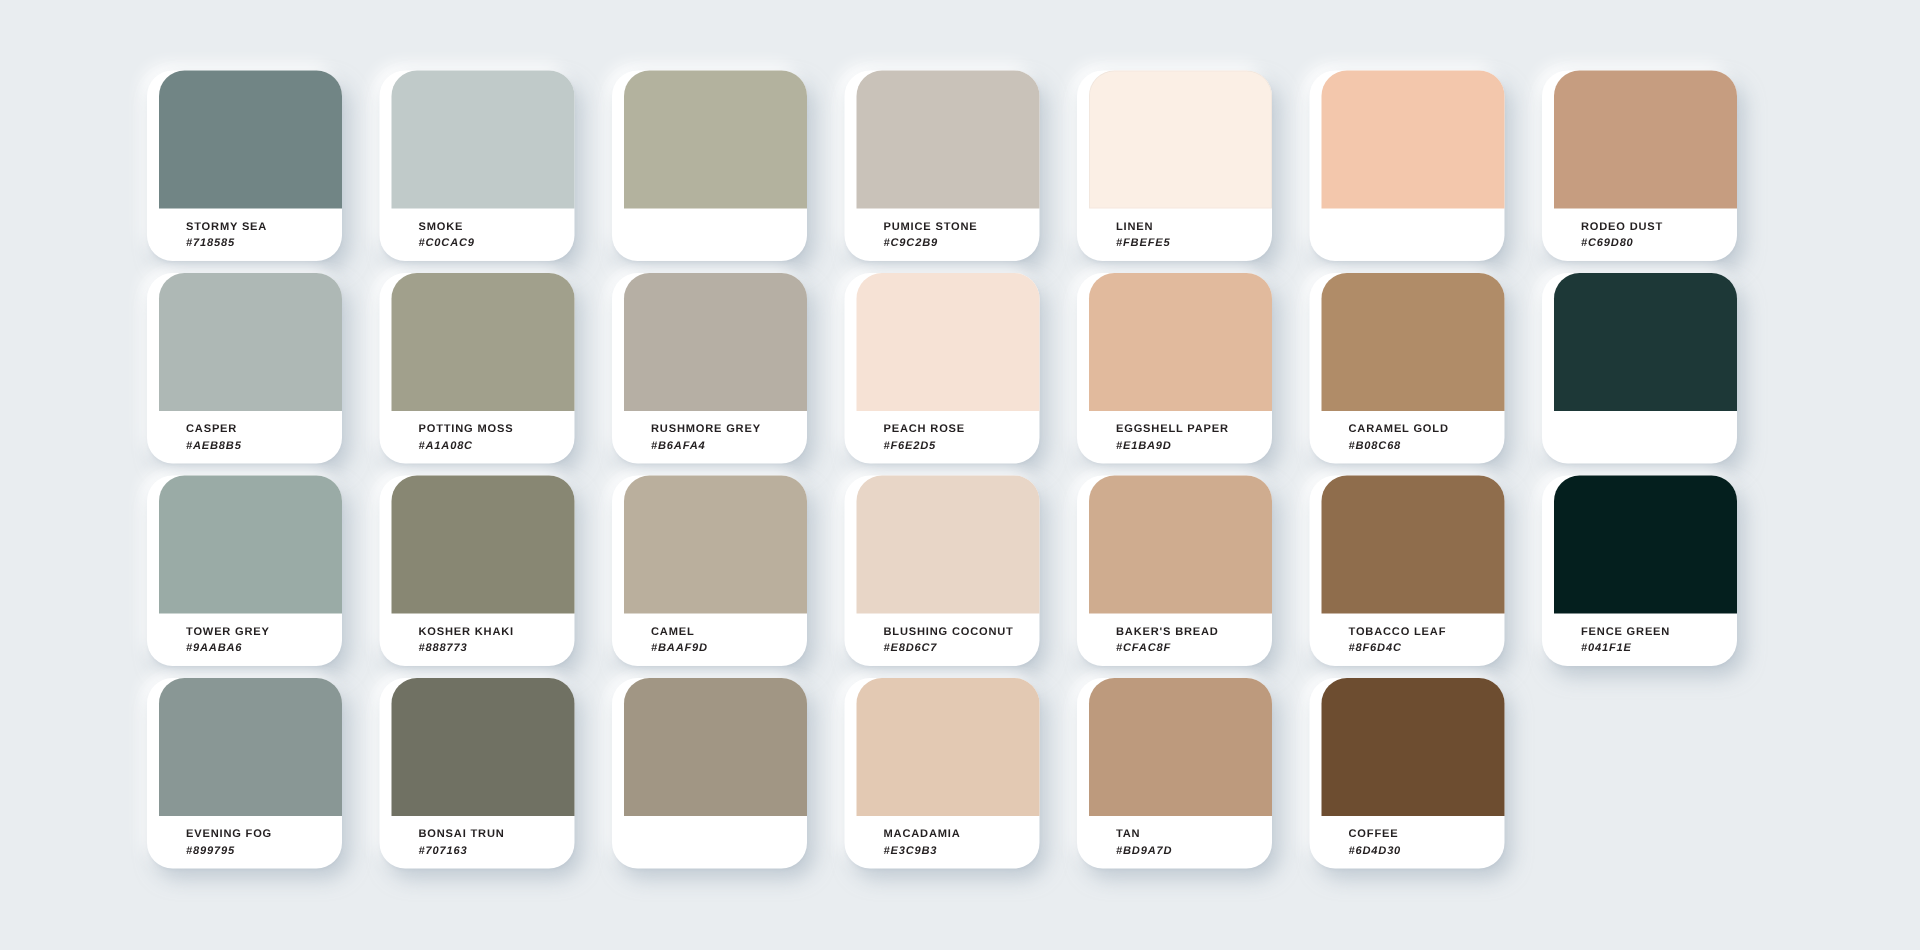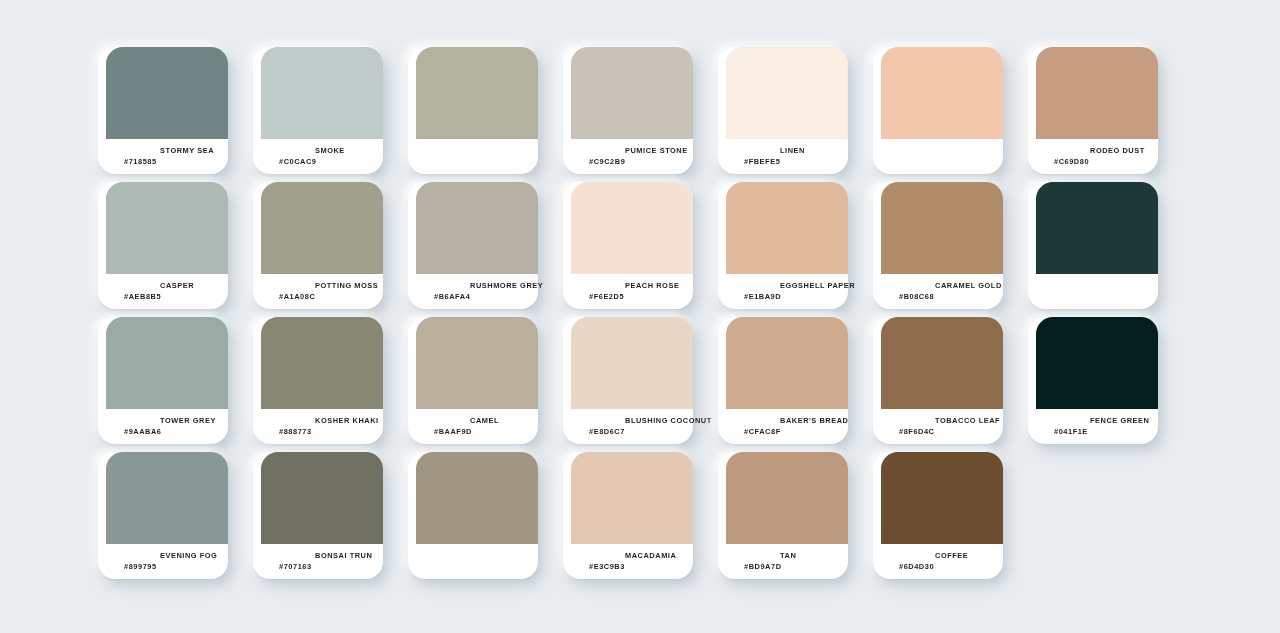--- a/index.html
+++ b/index.html
@@ -77,31 +77,31 @@
   }
 
   .swatch-name {
     font-size: 7.4px;
     font-weight: bold;
     letter-spacing: 0.55px;
     color: #231f20;
     line-height: 11px;
     white-space: nowrap;
     text-transform: uppercase;
-    margin-left: 36px;
   }
 
   .swatch-hex {
     font-size: 7.4px;
     font-weight: bold;
     letter-spacing: 0.55px;
     color: #231f20;
     line-height: 11px;
     white-space: nowrap;
     text-transform: uppercase;
+    font-style: italic;
   }
 </style>
 </head>
 <body>
 
 <div class="palette-page">
   <div class="palette-grid">
       <div class="swatch-card">
         <div class="swatch-color" style="background-color: rgb(113, 133, 133);"></div>
         <div class="swatch-label">

